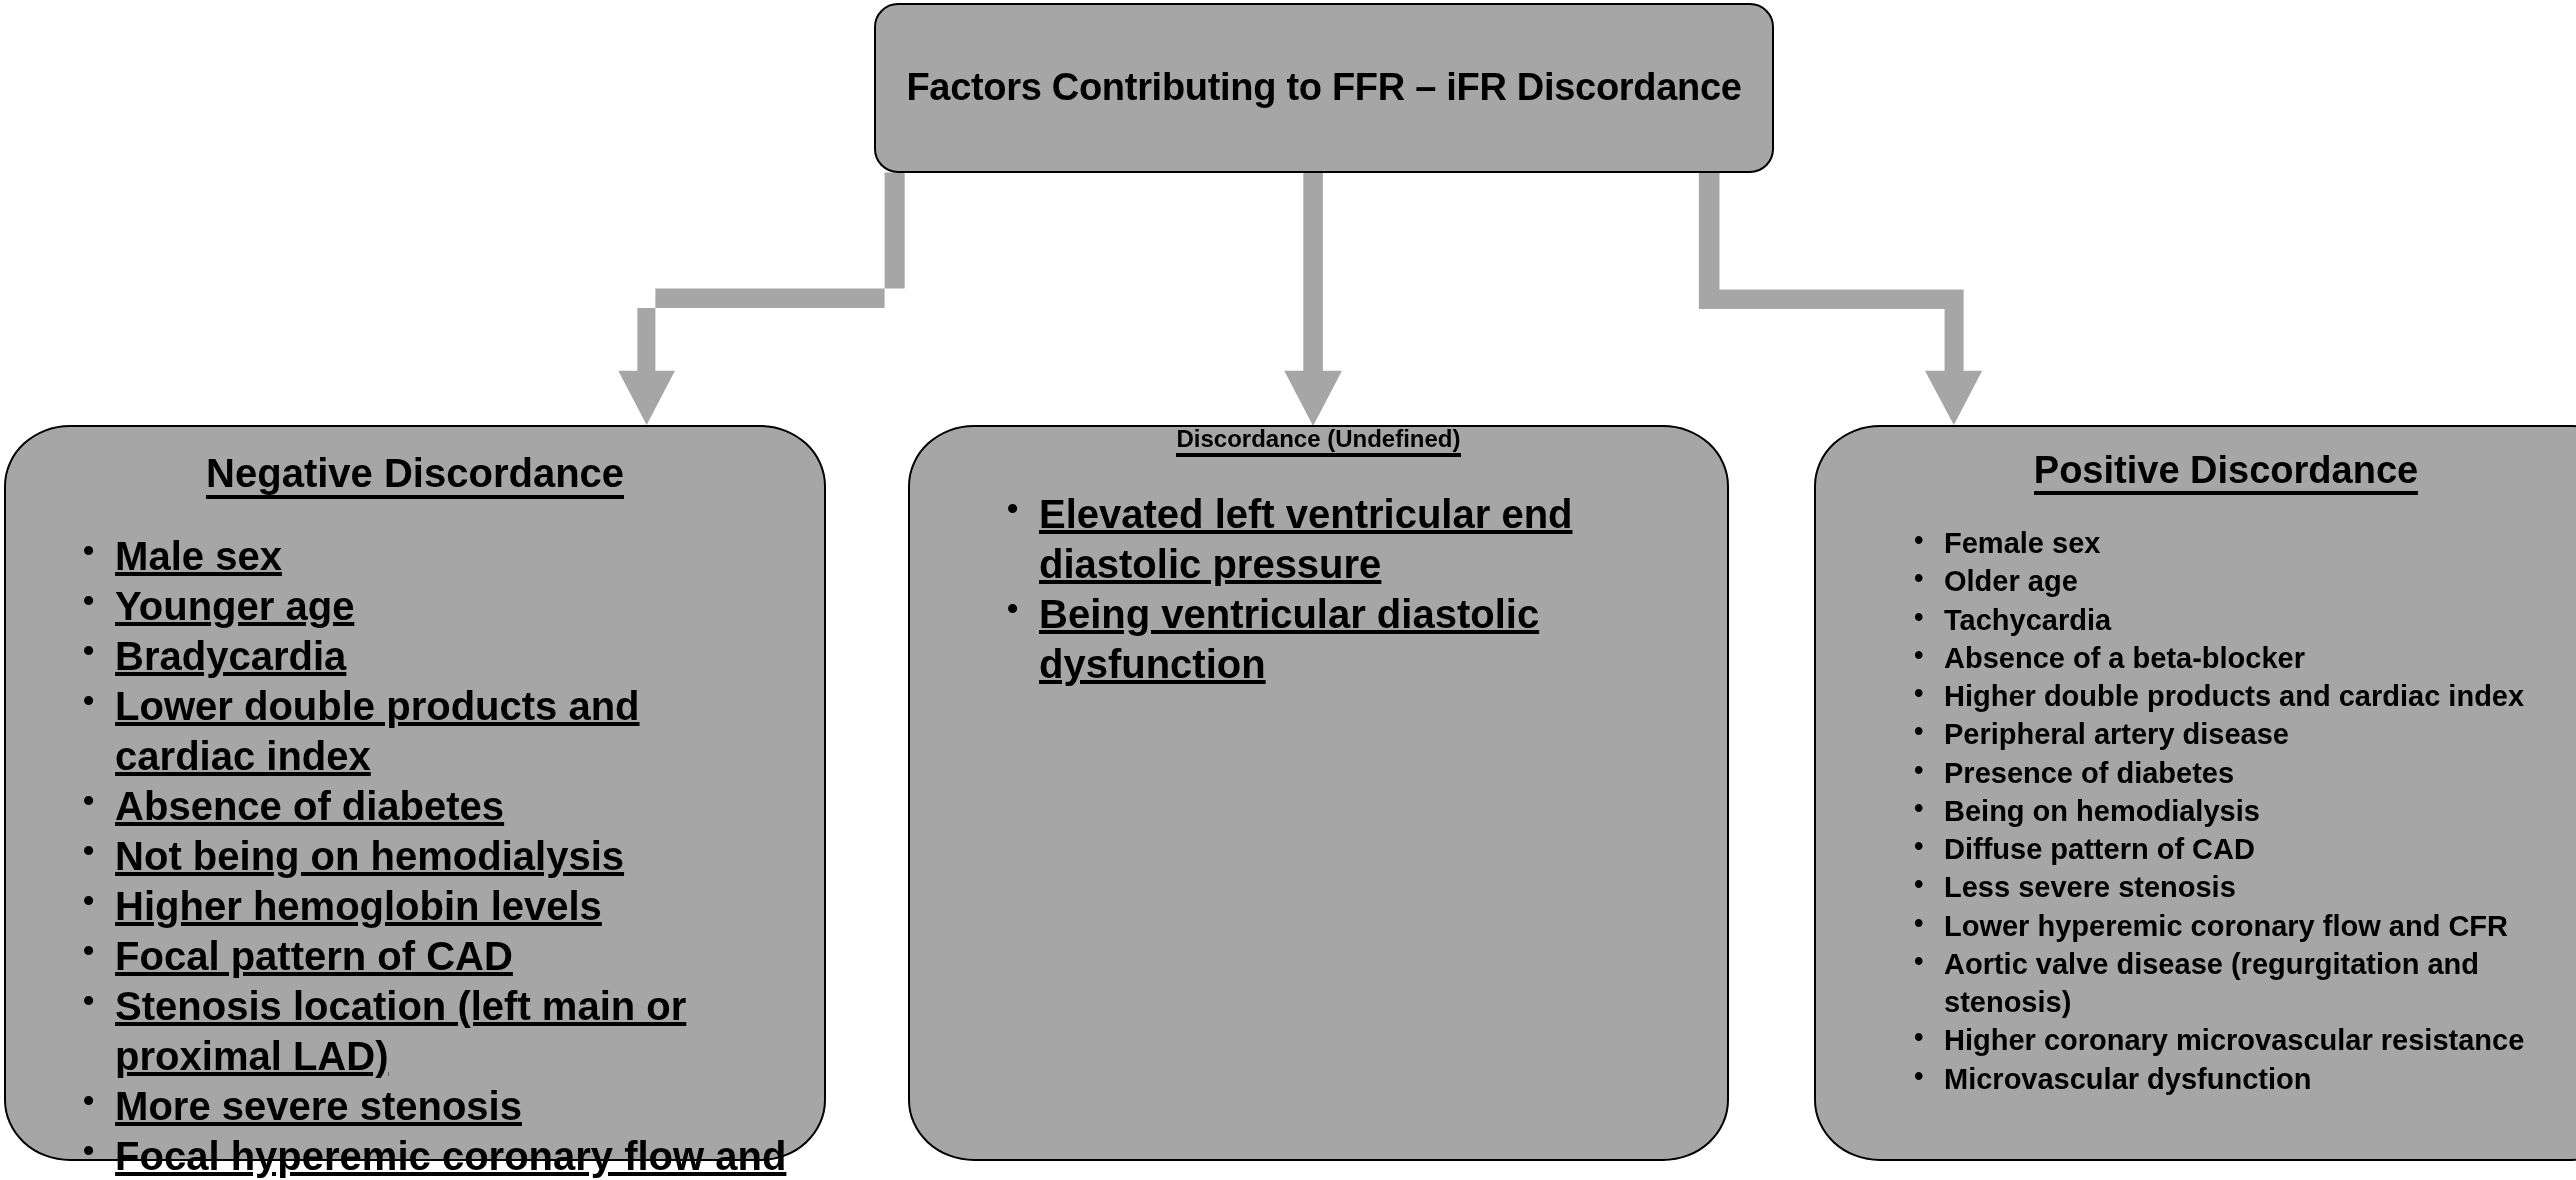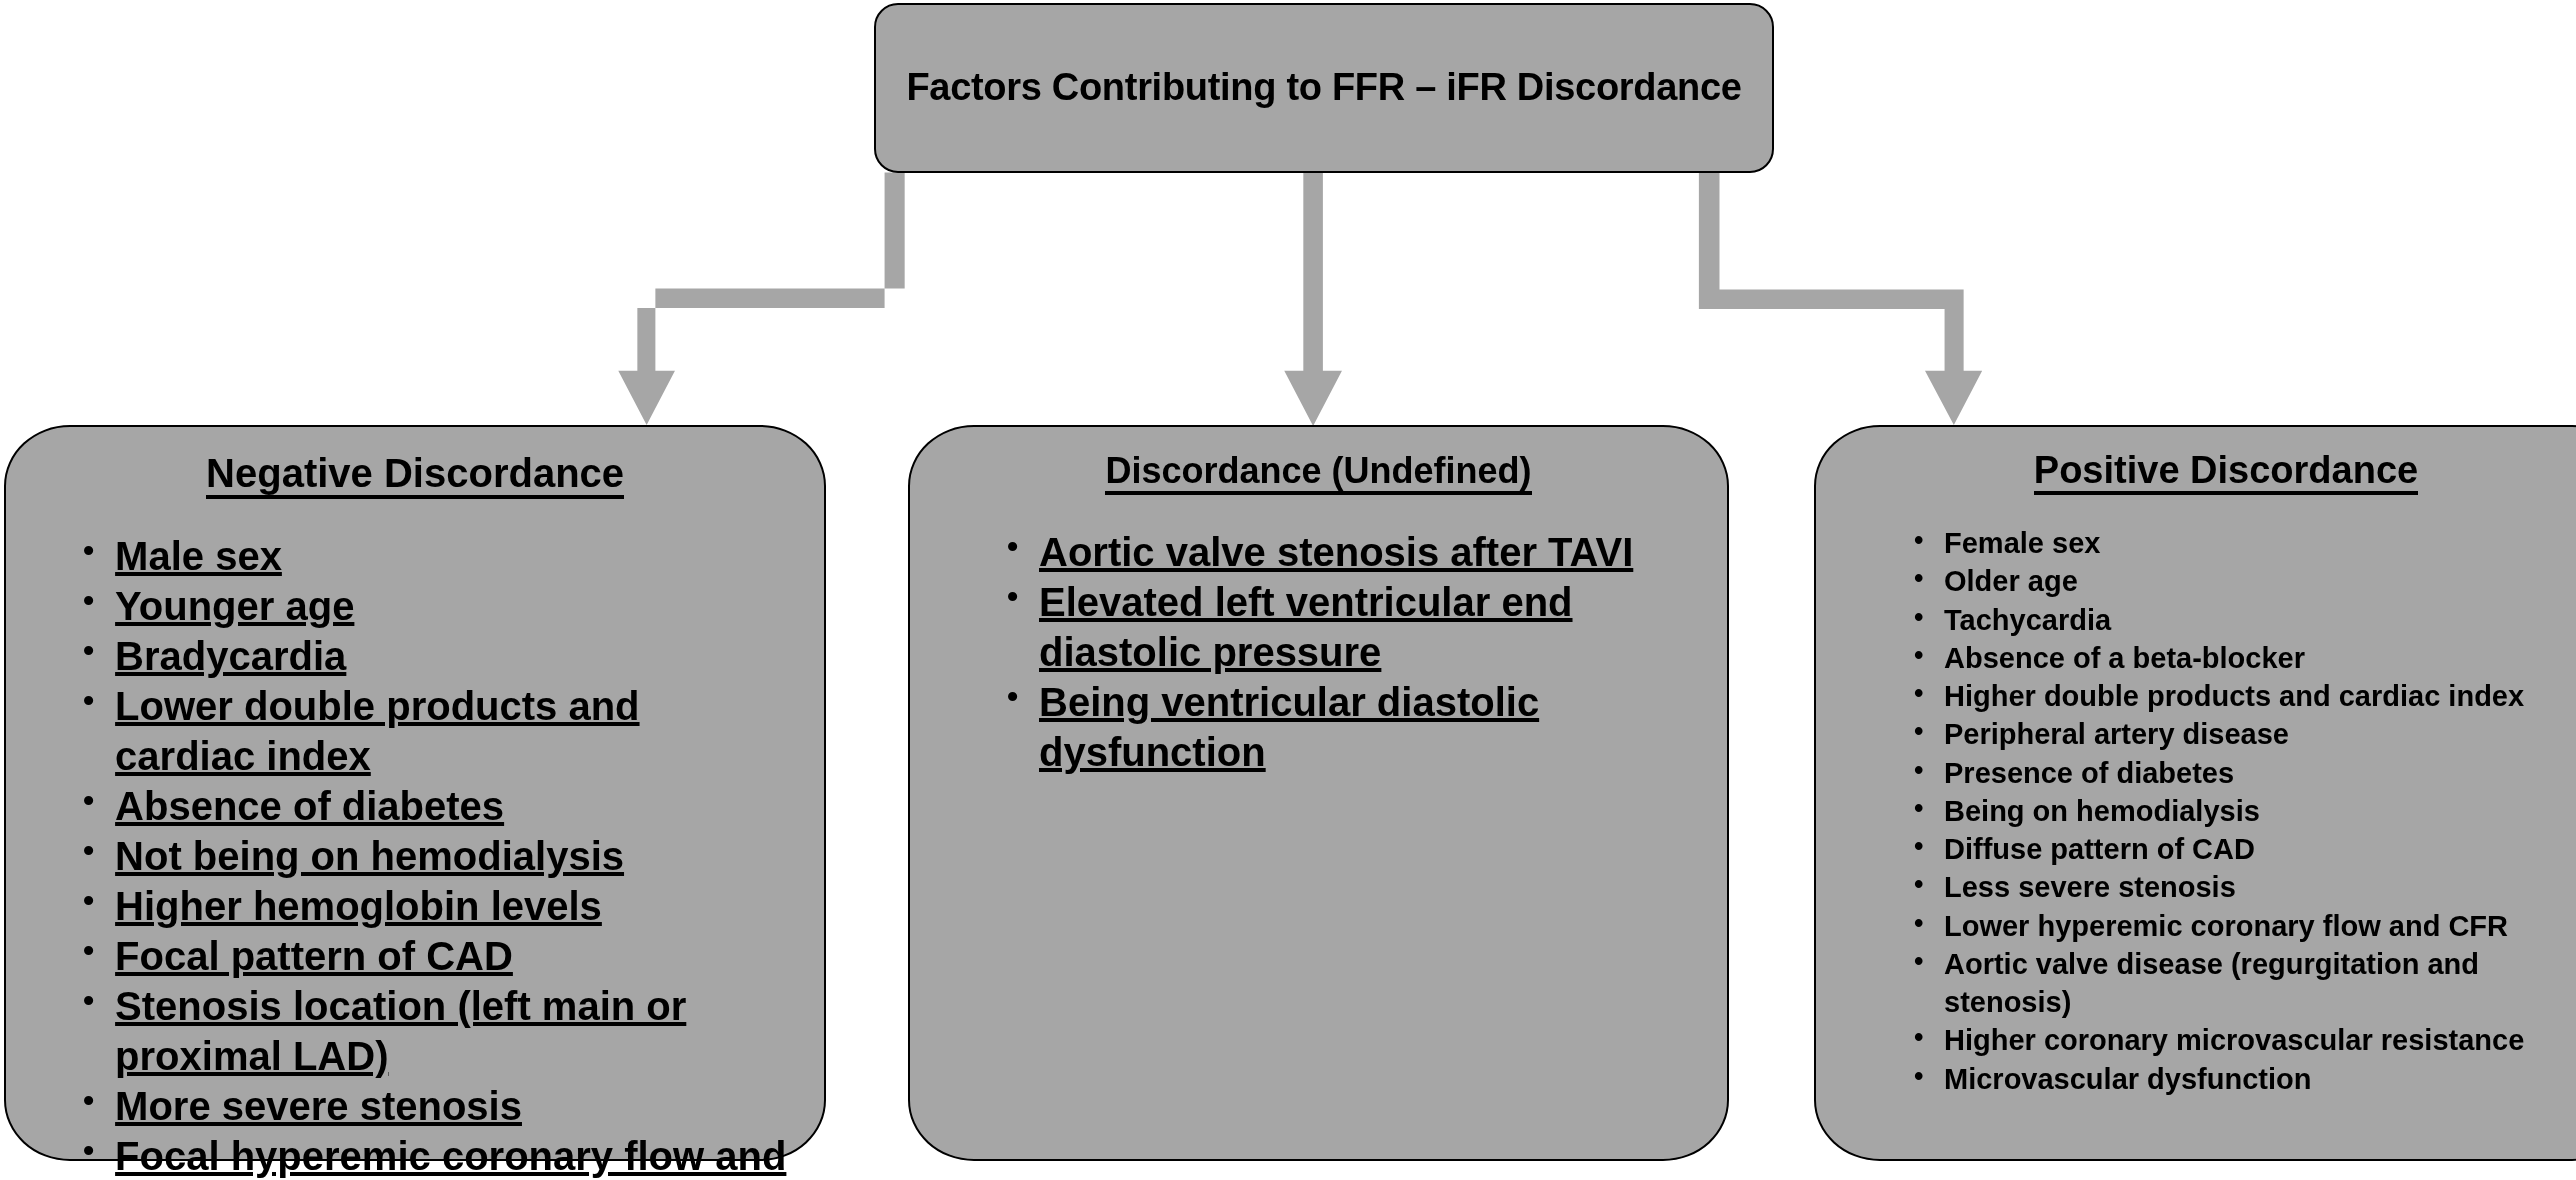--- a/index.html
+++ b/index.html
@@ -46,21 +46,21 @@
     font-stretch:condensed;
     line-height:1.0;
     white-space:nowrap;
   }
   .col-head span{
     display:inline-block;
     border-bottom:4.6px solid #000;
     padding-bottom:2px;
   }
   #col-negative .col-head{font-size:40px;margin-top:26px;}
-  #col-undefined .col-head{font-size:36px;margin-top:26px;}
+  #col-undefined .col-head{font-size:24px;}
   #col-positive .col-head{font-size:38px;margin-top:24px;}
 
   ul.bullets{
     list-style:none;
     margin:0;padding:0;
     color:#000;font-weight:bold;
     font-stretch:condensed;
   }
   ul.bullets li{
     position:relative;
@@ -137,21 +137,20 @@
       <li>More severe stenosis</li>
       <li>Focal hyperemic coronary flow and CFR</li>
     </ul>
   </div>
 
   <div class="node col" id="col-undefined">
     <div class="col-head">
       <span>Discordance (Undefined)</span>
     </div>
     <ul class="bullets" id="list-undefined">
-      <li>Aortic valve stenosis after TAVI</li>
       <li>Elevated left ventricular end diastolic pressure</li>
       <li>Being ventricular diastolic dysfunction</li>
     </ul>
   </div>
 
   <div class="node col" id="col-positive">
     <div class="col-head">
       <span>Positive Discordance</span>
     </div>
     <ul class="bullets" id="list-positive">

